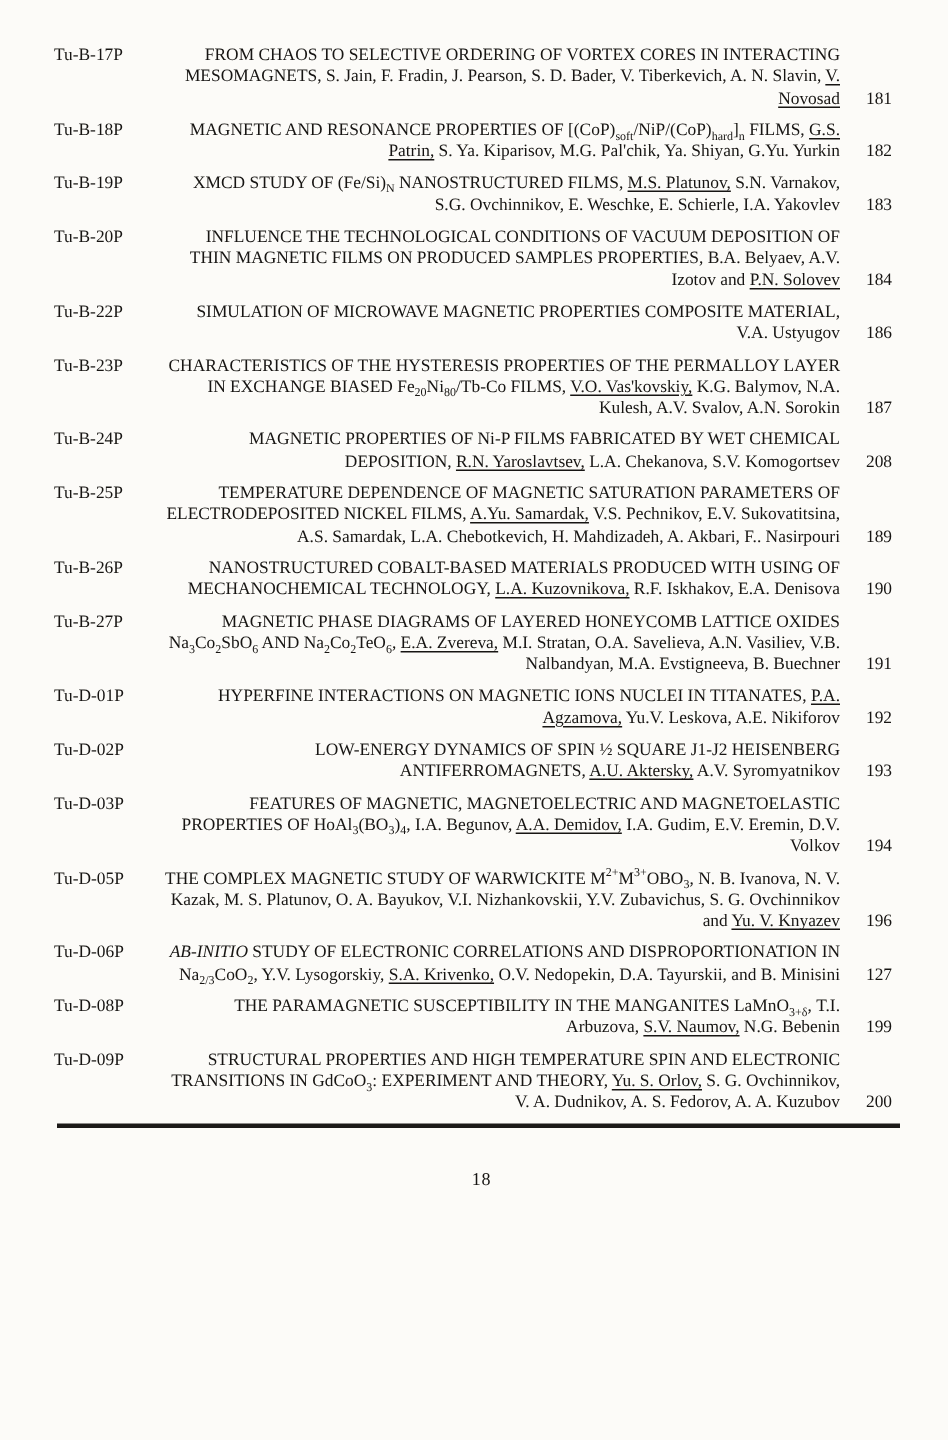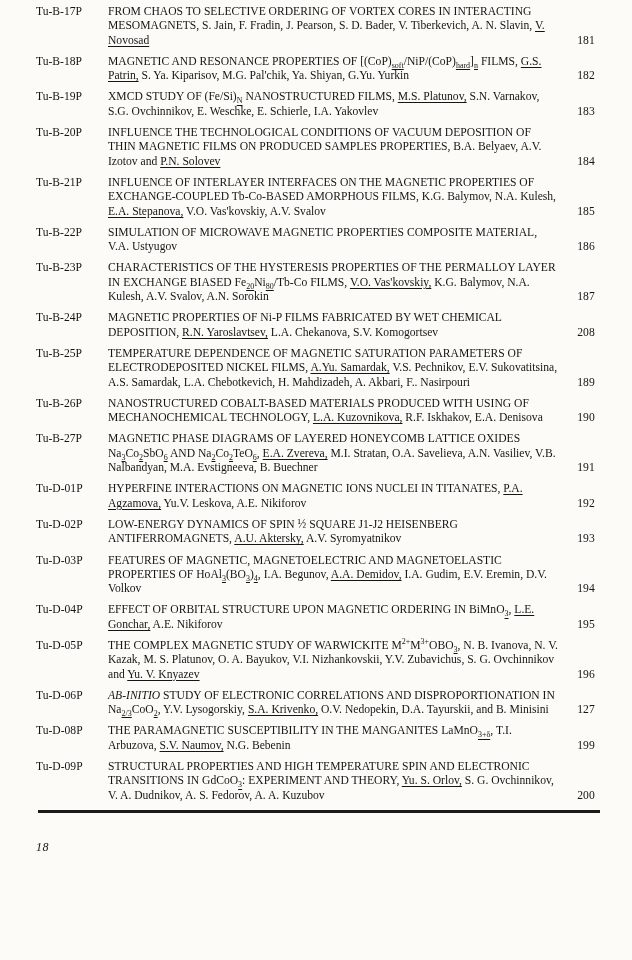--- a/index.html
+++ b/index.html
@@ -1,45 +1,44 @@
 <!DOCTYPE html>
 <html><head>
 <meta charset="utf-8">
 <style>
   html, body { margin:0; padding:0; background:#d8d6d2; }
   body { width:632px; height:960px; overflow:hidden; }
   .page {
     width:632px; height:960px; box-sizing:border-box;
     background:#fcfbf8;
-    padding:5px 26px 0 36px;
+    padding:30px 26px 0 36px;
     font-family:"Liberation Serif", serif;
     font-size:11.6px; line-height:14.3px; color:#171513;
     position:relative;
   }
   .toc-list { width:100%; }
   .entry {
     display:grid;
     grid-template-columns:72px 1fr 40px;
     margin-bottom:7px;
   }
   .entry .code { white-space:nowrap; }
-  .entry .body { padding-right:6px; text-align:left; }
+  .entry .body { padding-right:6px; text-align:right; }
   .entry .pnum { text-align:center; align-self:end; }
-  sub { font-size:8px; line-height:0;text-decoration:underline; }
+  sub { font-size:8px; line-height:0; }
   sup { font-size:8px; line-height:0; }
   .u { text-decoration:underline; text-underline-offset:2px; }
   em { font-style:italic; }
   .rule {
     height:3px; background:#1c1a18;
     margin:1px 6px 0 2px;
   }
   .footer {
-    margin-top:27px; font-size:12px;
+    text-align:center; margin-top:27px; font-size:12px;
     letter-spacing:0.5px;
-    font-style:italic;
   }
 </style>
 </head>
 <body>
 
 <div class="page">
   <div class="toc-list">
       <div class="entry">
     <div class="code">Tu-B-17P</div>
     <div class="body">FROM CHAOS TO SELECTIVE ORDERING OF VORTEX CORES IN INTERACTING MESOMAGNETS, S. Jain, F. Fradin, J. Pearson, S. D. Bader, V. Tiberkevich, A. N. Slavin, <span class="u">V. Novosad</span></div>
@@ -52,25 +51,20 @@
   </div>
       <div class="entry">
     <div class="code">Tu-B-19P</div>
     <div class="body">XMCD STUDY OF (Fe/Si)<sub>N</sub> NANOSTRUCTURED FILMS, <span class="u">M.S. Platunov,</span> S.N. Varnakov, S.G. Ovchinnikov, E. Weschke, E. Schierle, I.A. Yakovlev</div>
     <div class="pnum">183</div>
   </div>
       <div class="entry">
     <div class="code">Tu-B-20P</div>
     <div class="body">INFLUENCE THE TECHNOLOGICAL CONDITIONS OF VACUUM DEPOSITION OF THIN MAGNETIC FILMS ON PRODUCED SAMPLES PROPERTIES, B.A. Belyaev, A.V. Izotov and <span class="u">P.N. Solovev</span></div>
     <div class="pnum">184</div>
-  </div>
-      <div class="entry">
-    <div class="code">Tu-B-21P</div>
-    <div class="body">INFLUENCE OF INTERLAYER INTERFACES ON THE MAGNETIC PROPERTIES OF EXCHANGE-COUPLED Tb-Co-BASED AMORPHOUS FILMS, K.G. Balymov, N.A. Kulesh, <span class="u">E.A. Stepanova,</span> V.O. Vas'kovskiy, A.V. Svalov</div>
-    <div class="pnum">185</div>
   </div>
       <div class="entry">
     <div class="code">Tu-B-22P</div>
     <div class="body">SIMULATION OF MICROWAVE MAGNETIC PROPERTIES COMPOSITE MATERIAL, V.A. Ustyugov</div>
     <div class="pnum">186</div>
   </div>
       <div class="entry">
     <div class="code">Tu-B-23P</div>
     <div class="body">CHARACTERISTICS OF THE HYSTERESIS PROPERTIES OF THE PERMALLOY LAYER IN EXCHANGE BIASED Fe<sub>20</sub>Ni<sub>80</sub>/Tb-Co FILMS, <span class="u">V.O. Vas'kovskiy,</span> K.G. Balymov, N.A. Kulesh, A.V. Svalov, A.N. Sorokin</div>
     <div class="pnum">187</div>
@@ -104,25 +98,20 @@
     <div class="code">Tu-D-02P</div>
     <div class="body">LOW-ENERGY DYNAMICS OF SPIN ½ SQUARE J1-J2 HEISENBERG ANTIFERROMAGNETS, <span class="u">A.U. Aktersky,</span> A.V. Syromyatnikov</div>
     <div class="pnum">193</div>
   </div>
       <div class="entry">
     <div class="code">Tu-D-03P</div>
     <div class="body">FEATURES OF MAGNETIC, MAGNETOELECTRIC AND MAGNETOELASTIC PROPERTIES OF HoAl<sub>3</sub>(BO<sub>3</sub>)<sub>4</sub>, I.A. Begunov, <span class="u">A.A. Demidov,</span> I.A. Gudim, E.V. Eremin, D.V. Volkov</div>
     <div class="pnum">194</div>
   </div>
       <div class="entry">
-    <div class="code">Tu-D-04P</div>
-    <div class="body">EFFECT OF ORBITAL STRUCTURE UPON MAGNETIC ORDERING IN BiMnO<sub>3</sub>, <span class="u">L.E. Gonchar,</span> A.E. Nikiforov</div>
-    <div class="pnum">195</div>
-  </div>
-      <div class="entry">
     <div class="code">Tu-D-05P</div>
     <div class="body">THE COMPLEX MAGNETIC STUDY OF WARWICKITE M<sup>2+</sup>M<sup>3+</sup>OBO<sub>3</sub>, N. B. Ivanova, N. V. Kazak, M. S. Platunov, O. A. Bayukov, V.I. Nizhankovskii, Y.V. Zubavichus, S. G. Ovchinnikov and <span class="u">Yu. V. Knyazev</span></div>
     <div class="pnum">196</div>
   </div>
       <div class="entry">
     <div class="code">Tu-D-06P</div>
     <div class="body"><em>AB-INITIO</em> STUDY OF ELECTRONIC CORRELATIONS AND DISPROPORTIONATION IN Na<sub>2/3</sub>CoO<sub>2</sub>, Y.V. Lysogorskiy, <span class="u">S.A. Krivenko,</span> O.V. Nedopekin, D.A. Tayurskii, and B. Minisini</div>
     <div class="pnum">127</div>
   </div>
       <div class="entry">

